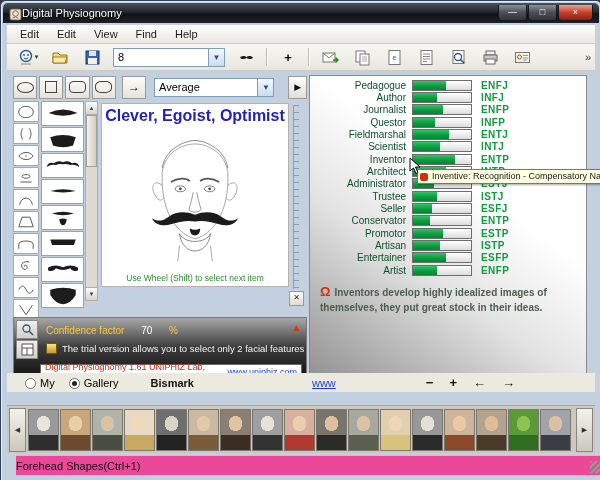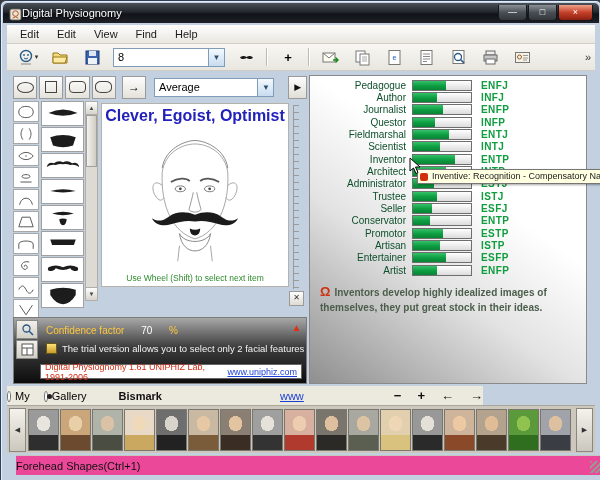--- a/index.html
+++ b/index.html
@@ -102,22 +102,22 @@
     line-height:13px;text-align:center;font-weight:bold;}
   .conf-row{position:absolute;left:32px;top:7px;font-size:10px;color:#ffc83c;}
   .conf-row .cv{color:#ffffff;margin:0 14px;}
   .trial-row{position:absolute;left:32px;top:25px;font-size:9.5px;color:#f2f2f2;display:flex;align-items:center;}
   .trial-row .tico2{width:9px;height:9px;background:linear-gradient(#ffe27a,#c89a28);border:1px solid #6a5a1a;margin-right:5px;}
   .marquee{position:absolute;left:26px;right:4px;bottom:4px;height:15px;background:#fff;border:1px solid #666;
     display:flex;align-items:center;justify-content:space-between;font-size:9px;padding:0 4px;box-sizing:border-box;}
   .marquee .ver{color:#d42a10;}
   .marquee .site{color:#1a3fd4;text-decoration:underline;}
   
-  .gallerybar{position:absolute;left:6px;top:385px;width:476px;height:19px;background:#eceade;
-    display:flex;align-items:center;font-size:11px;box-sizing:border-box;padding-left:0;}
+  .gallerybar{position:absolute;left:6px;top:372px;width:588px;height:19px;background:#eceade;
+    display:flex;align-items:center;font-size:11px;box-sizing:border-box;padding-left:18px;}
   .radio{display:inline-block;width:9px;height:9px;border-radius:50%;border:1px solid #707070;background:#fff;
     margin-right:4px;position:relative;top:1px;}
   .radio.checked::after{content:"";position:absolute;left:2px;top:2px;width:5px;height:5px;border-radius:50%;background:#222;}
   .glabel{margin-right:14px;}
   .person{font-weight:bold;margin-left:18px;color:#111;}
   .wwwlink{margin-left:118px;color:#1a3fd4;text-decoration:underline;}
   .navbtns{margin-left:90px;display:flex;gap:16px;font-size:13px;font-weight:bold;color:#111;}
   
   .photostrip{position:absolute;left:6px;top:404px;width:588px;height:48px;background:#ccc8be;
     border-top:1px solid #aaa69c;display:flex;align-items:center;box-sizing:border-box;padding:0 2px;}

